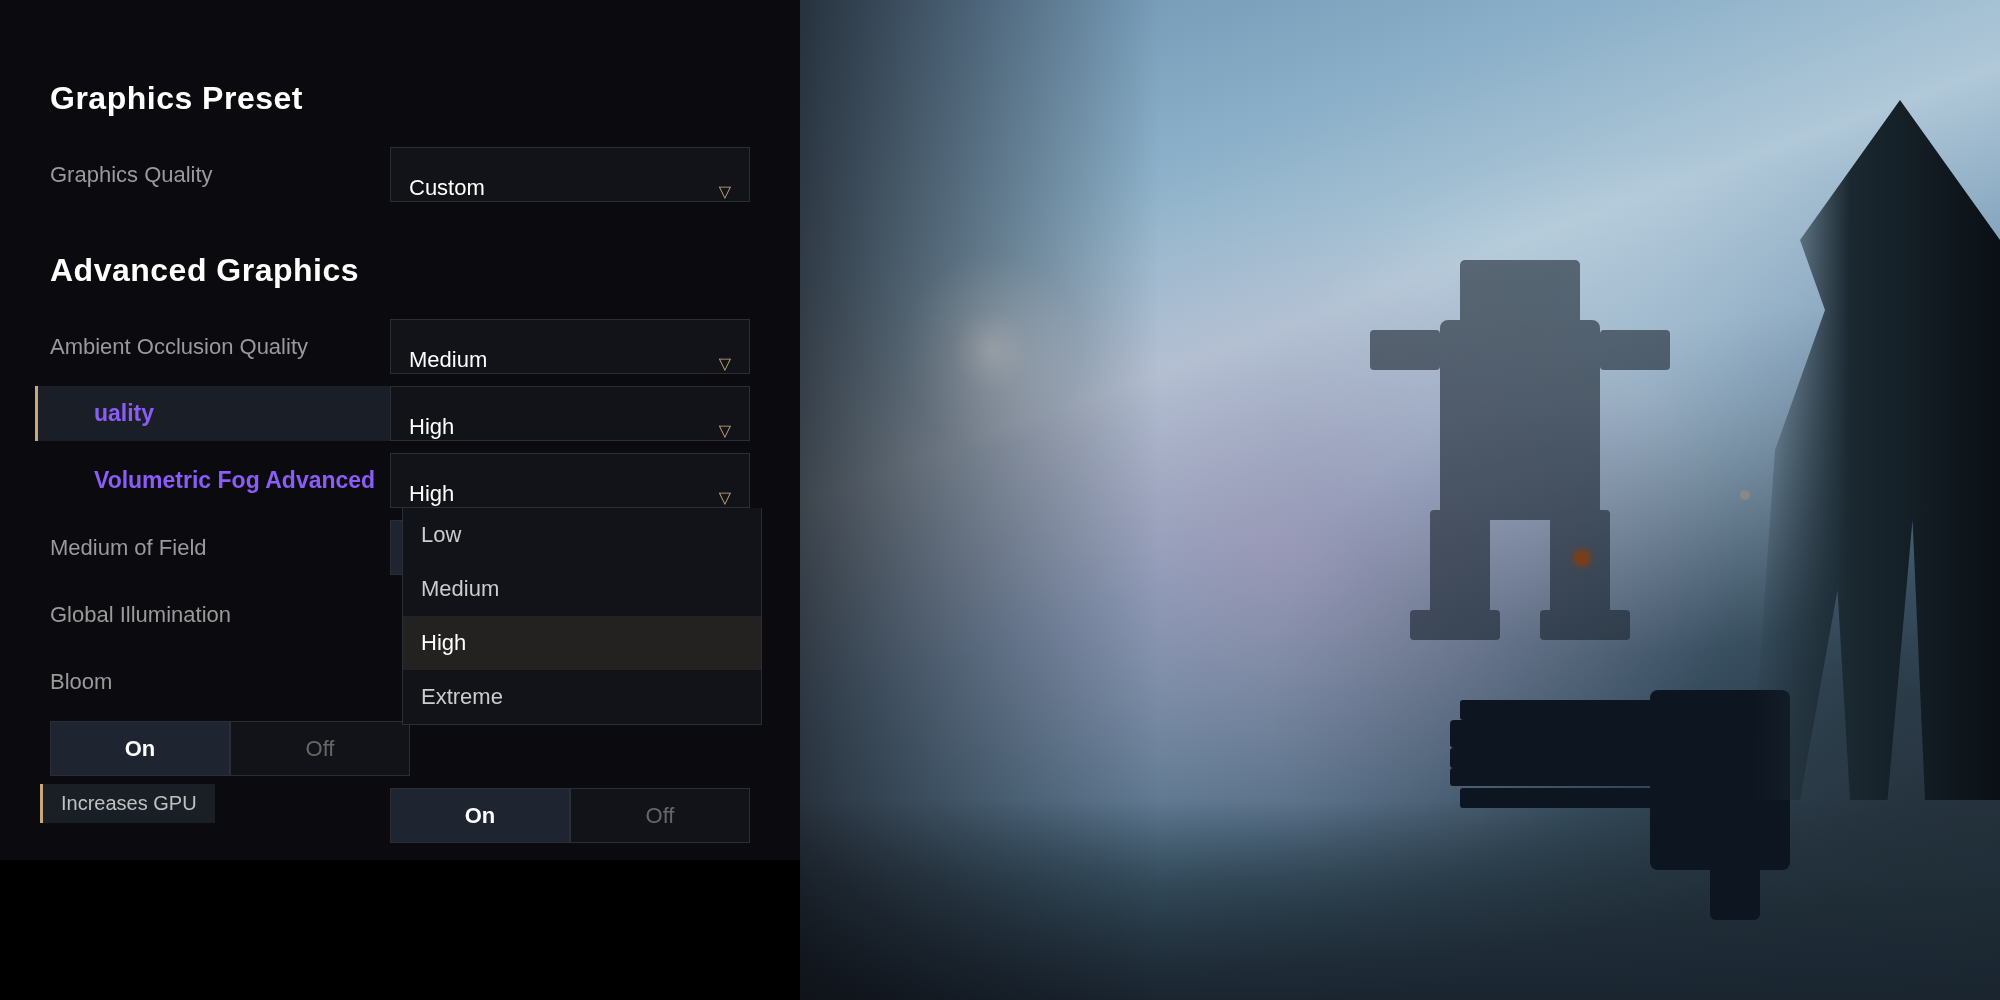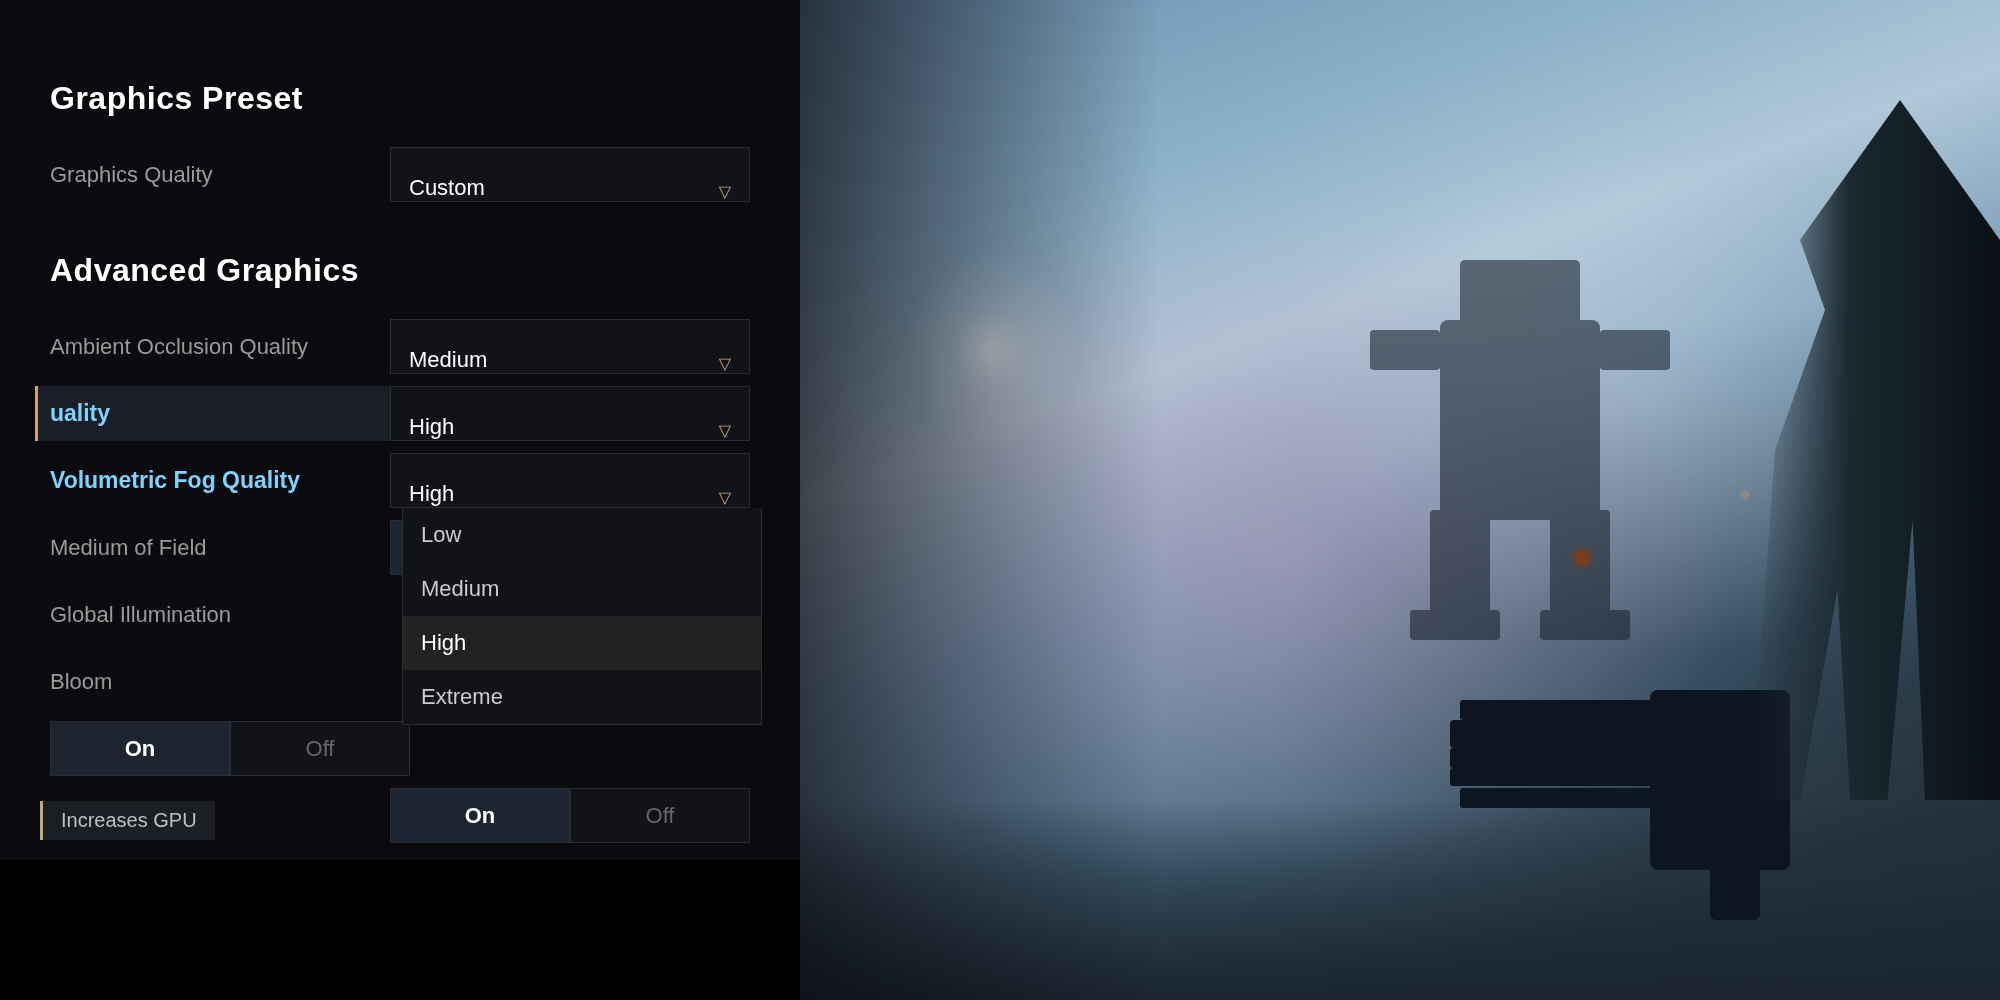--- a/index.html
+++ b/index.html
@@ -104,23 +104,24 @@
     }
 
     .setting-label {
       font-size: 22px;
       color: #9a9a9a;
       font-weight: 400;
       flex: 1;
     }
 
     .setting-label.bold {
-      color: #7dd3fc;
+      color: #8b5cf6;
       font-weight: 700;
       font-size: 23px;
+      margin-left: 44px;
     }
 
     .dropdown {
       width: 360px;
       height: 55px;
       background: #111318;
       border: 1px solid #2a2e35;
       display: flex;
       align-items: flex-end;
       justify-content: space-between;
@@ -141,21 +142,21 @@
     }
 
     .advanced-graphics-section {
       margin-top: 10px;
     }
 
     
     .tooltip {
       position: absolute;
       left: -10px;
-      top: 415px;
+      top: 398px;
       background: #1a1e25;
       border-left: 3px solid #c8a87a;
       padding: 8px 18px;
       z-index: 10;
     }
 
     .tooltip-text {
       font-size: 20px;
       color: #c0c0c0;
     }
@@ -311,21 +312,21 @@
       <div class="setting-row highlighted">
         <span class="setting-label bold">uality</span>
         <div class="dropdown">
           <span class="dropdown-value">High</span>
           <span class="dropdown-arrow">▽</span>
         </div>
       </div>
     </div>
 
     <div class="setting-row">
-      <span class="setting-label bold">Volumetric Fog Quality</span>
+      <span class="setting-label bold">Volumetric Fog Advanced</span>
       <div class="dropdown-open-container">
         <div class="dropdown">
           <span class="dropdown-value">High</span>
           <span class="dropdown-arrow">▽</span>
         </div>
         <div class="dropdown-menu">
           <div class="dropdown-option">Low</div>
           <div class="dropdown-option">Medium</div>
           <div class="dropdown-option active">High</div>
           <div class="dropdown-option">Extreme</div>

